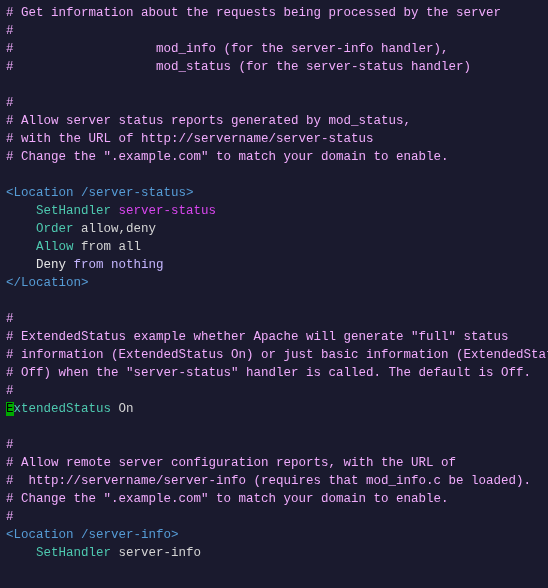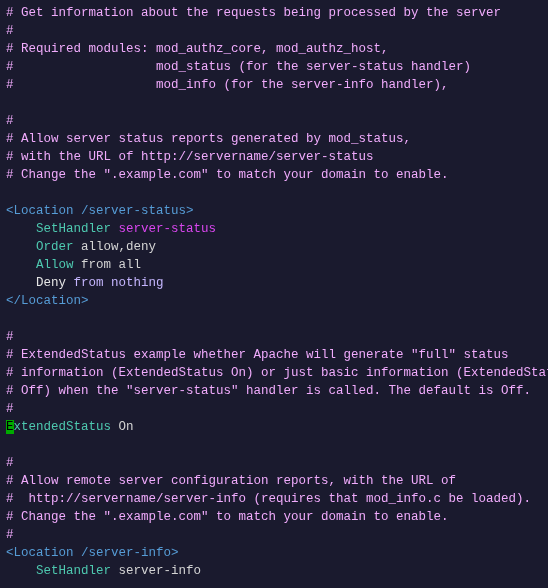--- a/index.html
+++ b/index.html
@@ -46,23 +46,22 @@
       color: #000000;
     }
   </style>
 </head>
 <body>
 
 <div class="code-container">
   <div id="code-lines">
       <span class="code-line comment"># Get information about the requests being processed by the server</span>
       <span class="code-line comment">#</span>
-      <span class="code-line comment"># Required modules: mod_authz_core, mod_authz_host,</span>
+      <span class="code-line comment">#                   mod_info (for the server-info handler),</span>
       <span class="code-line comment">#                   mod_status (for the server-status handler)</span>
-      <span class="code-line comment">#                   mod_info (for the server-info handler),</span>
       <span class="code-line"> </span>
       <span class="code-line comment">#</span>
       <span class="code-line comment"># Allow server status reports generated by mod_status,</span>
       <span class="code-line comment"># with the URL of http://servername/server-status</span>
       <span class="code-line comment"># Change the ".example.com" to match your domain to enable.</span>
       <span class="code-line"> </span>
       <span class="code-line tag">&lt;Location /server-status&gt;</span>
       <span class="code-line"><span style="color: rgb(212, 212, 212);">    </span><span style="color: rgb(78, 201, 176);">SetHandler</span><span style="color: #d946ef;"> server-status</span></span>
       <span class="code-line"><span style="color: rgb(212, 212, 212);">    </span><span style="color: rgb(78, 201, 176);">Order</span><span style="color: rgb(212, 212, 212); text-align: center;"> allow,deny</span></span>
       <span class="code-line"><span style="color: rgb(212, 212, 212);">    </span><span style="color: rgb(78, 201, 176);">Allow</span><span style="color: rgb(212, 212, 212);"> from all</span></span>

